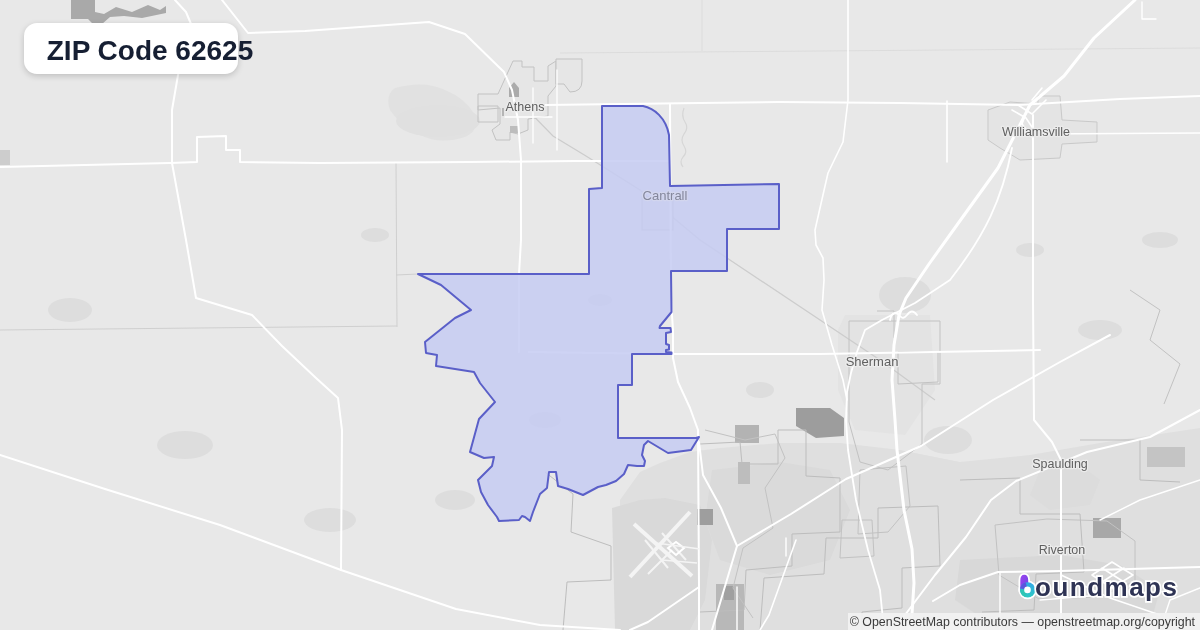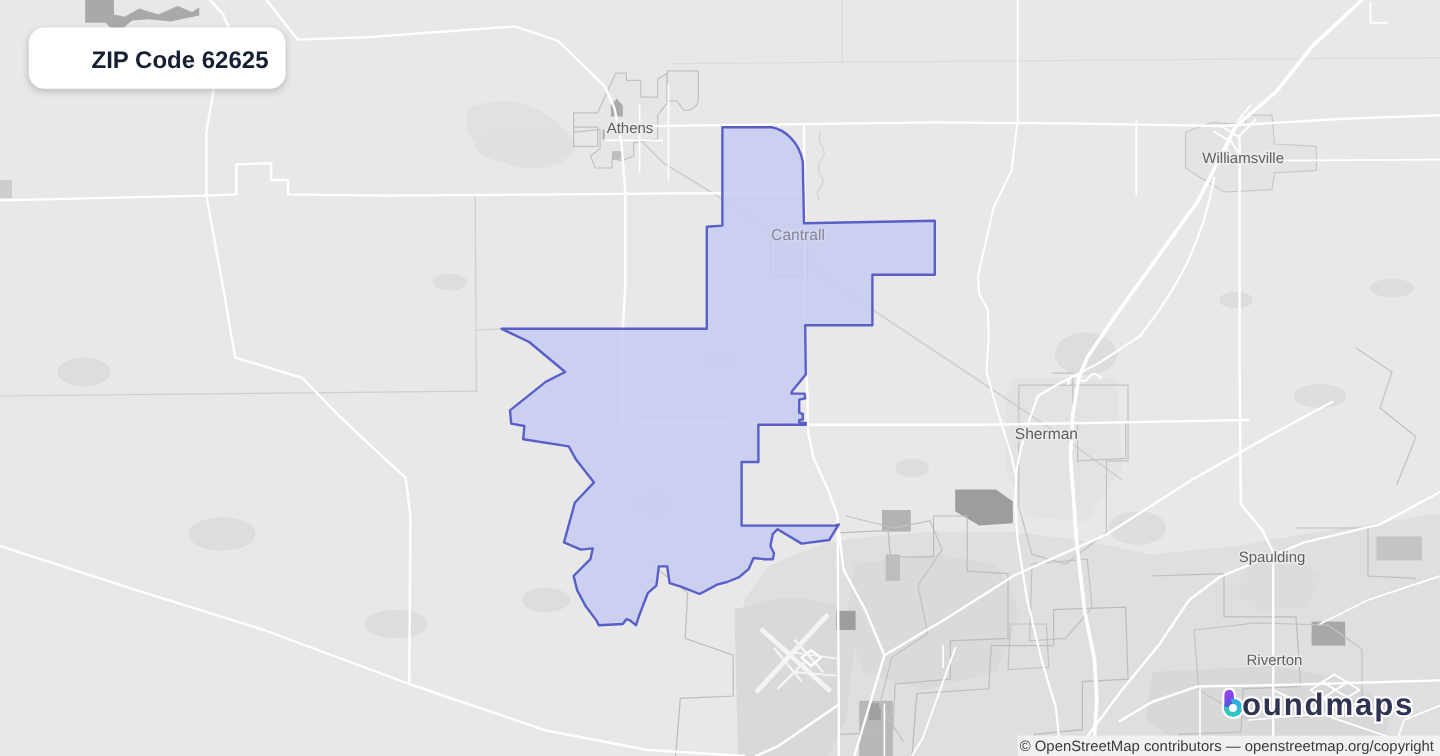--- a/index.html
+++ b/index.html
@@ -210,14 +210,14 @@
     <text x="1035" y="595.8" font-family="Liberation Sans,sans-serif" font-size="26" font-weight="bold" fill="#2e3354" stroke="#ffffff" stroke-width="3.4" paint-order="stroke" letter-spacing="1.5">oundmaps</text>
   </g>
 
   <rect x="848" y="613" width="352" height="17" fill="#f2f2f2" fill-opacity="0.92"></rect>
 
   <text x="1195" y="626" font-family="Liberation Sans,sans-serif" font-size="12.4" fill="#3a3a3a" text-anchor="end">© OpenStreetMap contributors — openstreetmap.org/copyright</text>
 </svg>
 
 <div style="position:absolute;left:24px;top:23px;width:214px;height:51px;background:#ffffff;border-radius:13px;box-shadow:0 2px 6px rgba(0,0,0,0.18);"></div>
 
-<div style="position:absolute;left:24px;top:23px;width:252px;height:51px;line-height:56px;text-align:center;font-size:20px;font-weight:bold;color:#161f33;letter-spacing:0px;">ZIP Code 62625</div>
+<div style="position:absolute;left:24px;top:23px;width:252px;height:51px;line-height:56px;text-align:center;font-size:28px;font-weight:bold;color:#161f33;letter-spacing:0px;">ZIP Code 62625</div>
 </div>
 
 </body></html>

